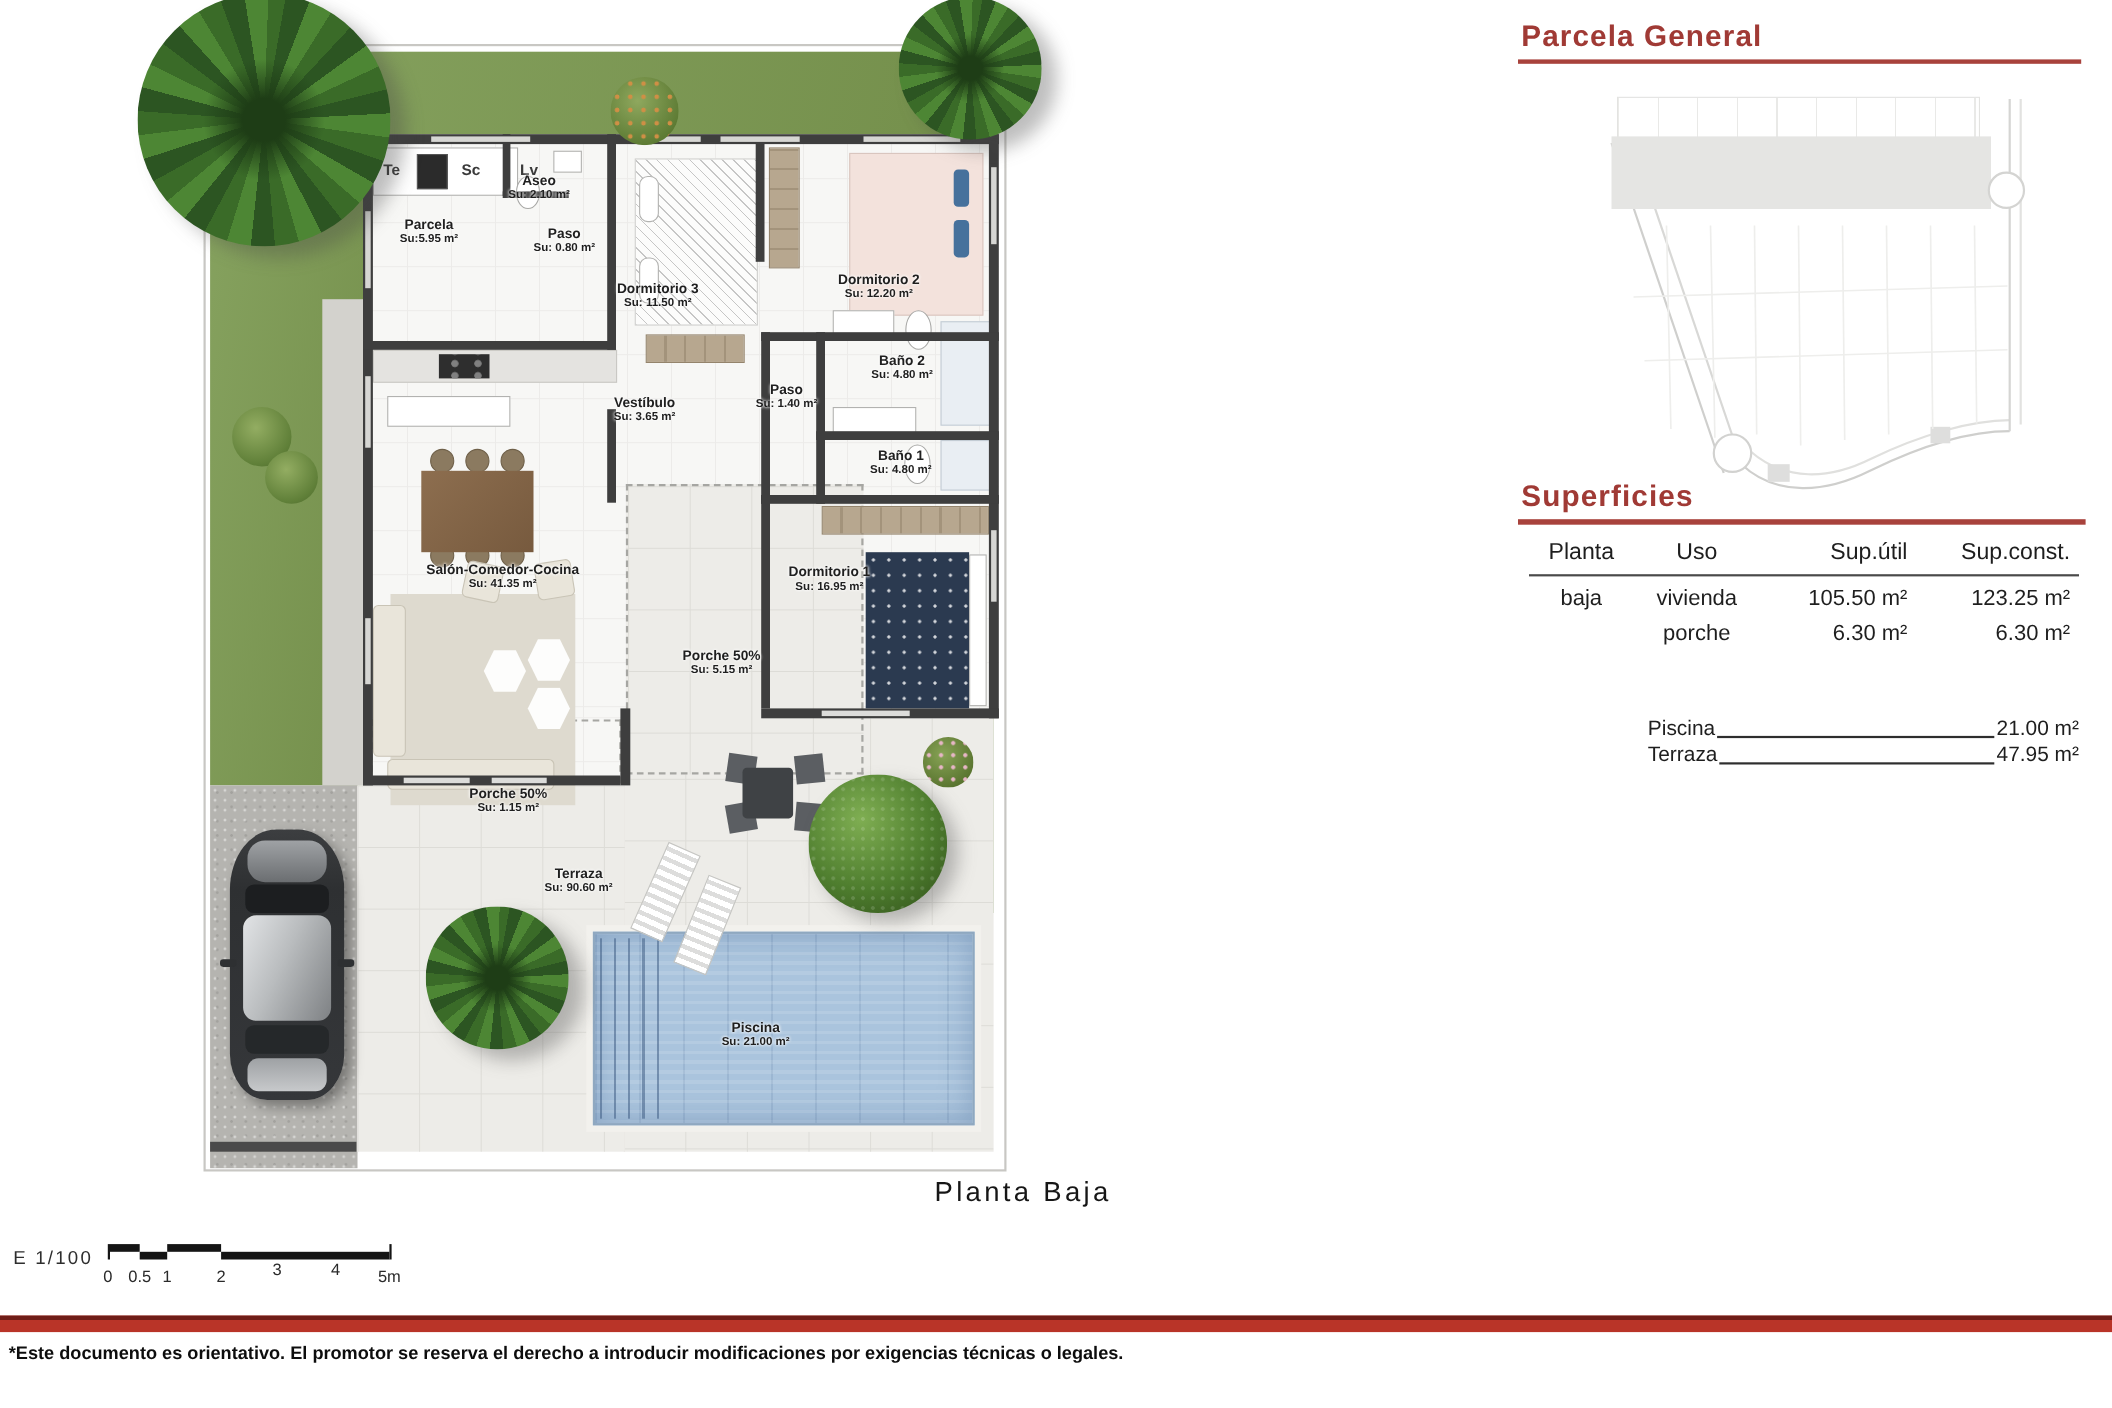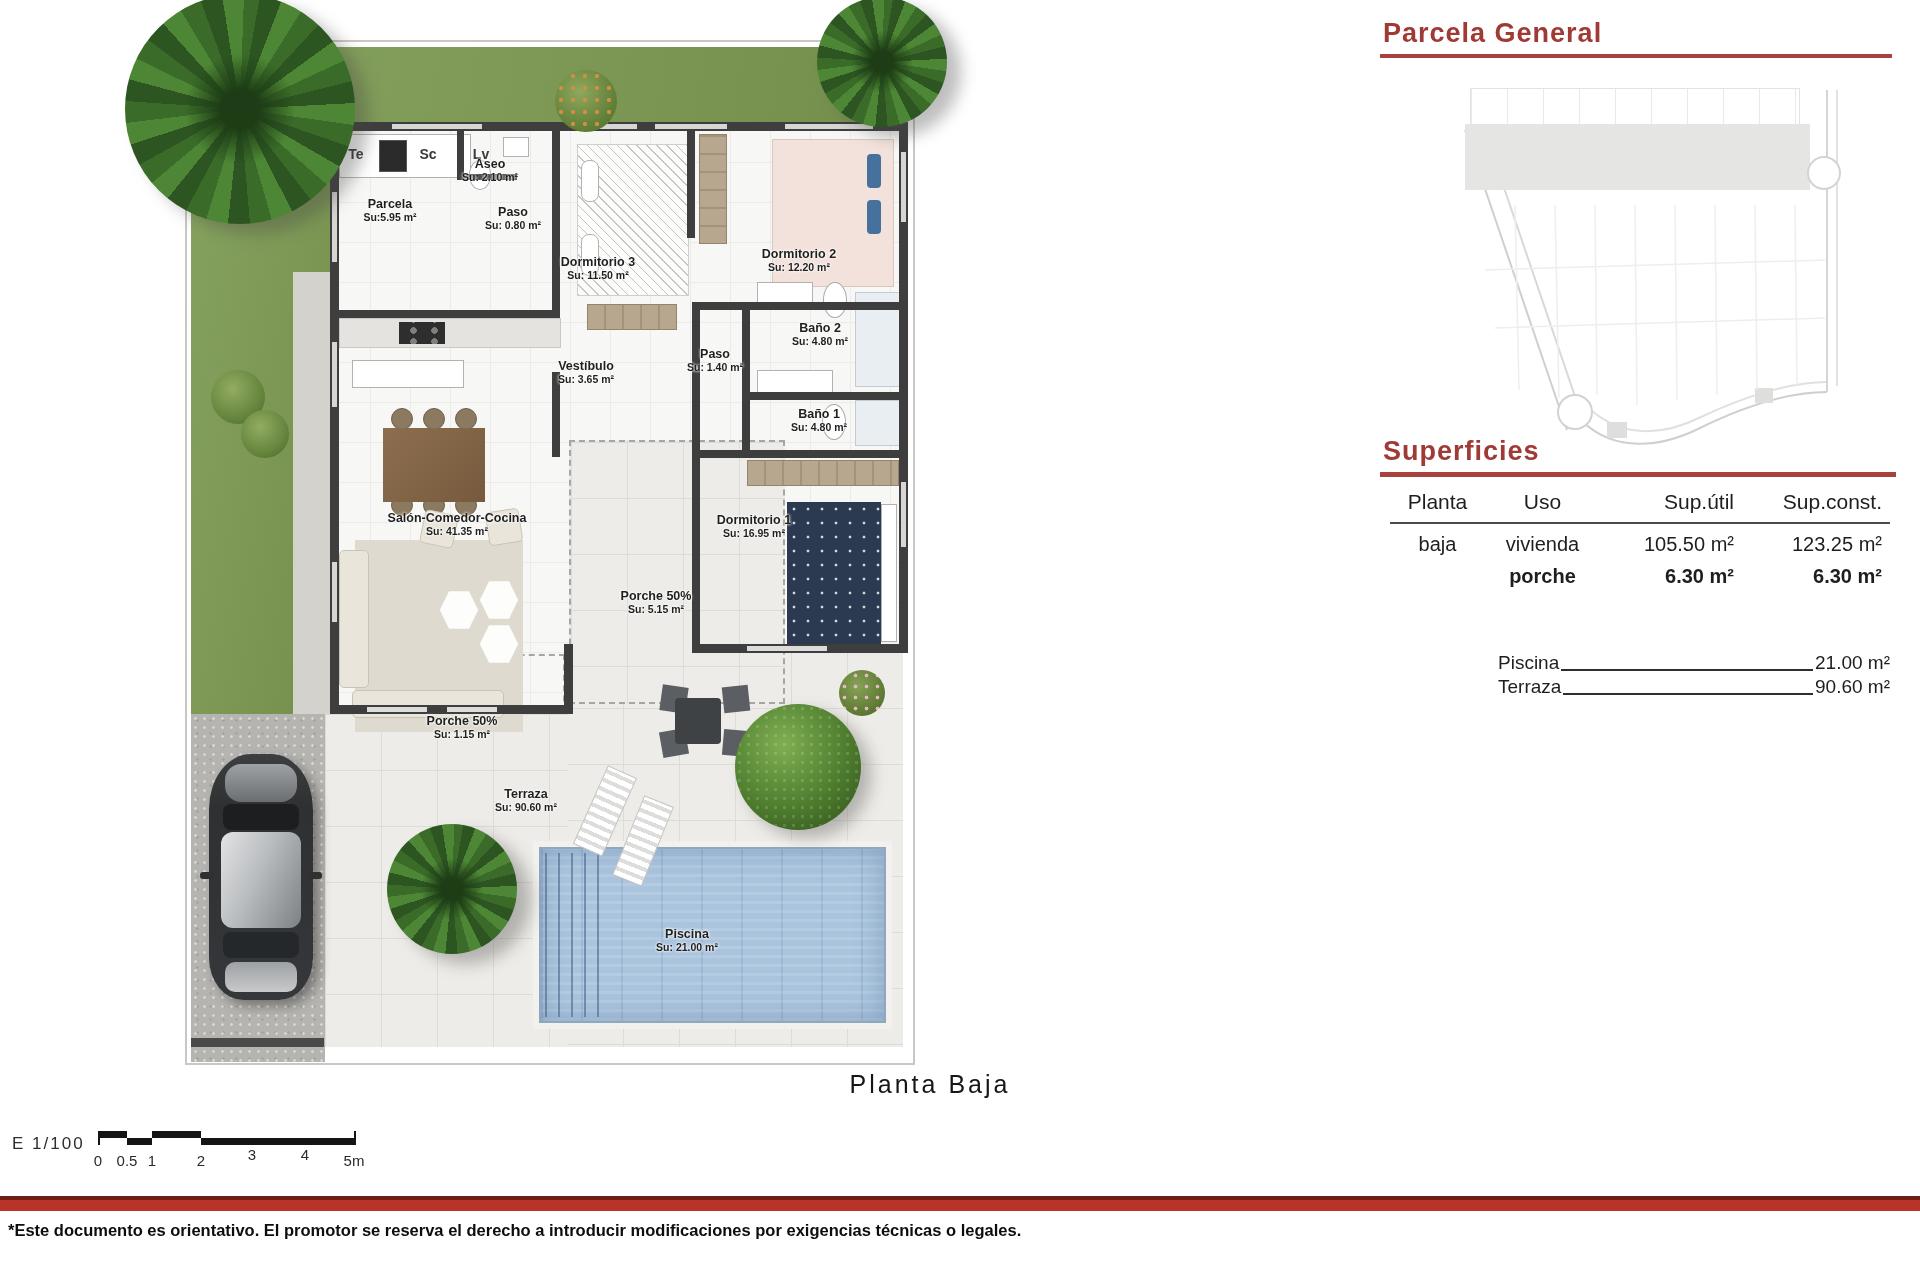--- a/index.html
+++ b/index.html
@@ -389,37 +389,37 @@
       <div class="hcell c">Uso</div>
       <div class="hcell r">Sup.útil</div>
       <div class="hcell r">Sup.const.</div>
     </div>
     <div class="grid">
       <div class="cell c">baja</div>
       <div class="cell c">vivienda</div>
       <div class="cell r">105.50 m²</div>
       <div class="cell r">123.25 m²</div>
     </div>
-    <div class="grid" style="padding-bottom:8px;font-weight:bold;">
+    <div class="grid" style="padding-bottom:8px;">
       <div class="cell c"></div>
       <div class="cell c">porche</div>
       <div class="cell r">6.30 m²</div>
       <div class="cell r">6.30 m²</div>
     </div>
   </div>
 
   <div class="extra-row" style="top:652px;">
     <span>Piscina</span>
     <span class="fill"></span>
     <span>21.00 m²</span>
   </div>
   <div class="extra-row" style="top:676px;">
     <span>Terraza</span>
     <span class="fill"></span>
-    <span>90.60 m²</span>
+    <span>47.95 m²</span>
   </div>
 
   <div id="scale-label">E  1/100</div>
   <div id="scalebar">
     <div style="left:0;top:0;width:2px;height:14px;"></div>
     <div style="left:2px;top:0;width:27px;height:7px;"></div>
     <div style="left:29px;top:7px;width:25px;height:7px;"></div>
     <div style="left:54px;top:0;width:49px;height:7px;"></div>
     <div style="left:103px;top:7px;width:153px;height:7px;"></div>
     <div style="left:256px;top:0;width:2px;height:14px;"></div>

